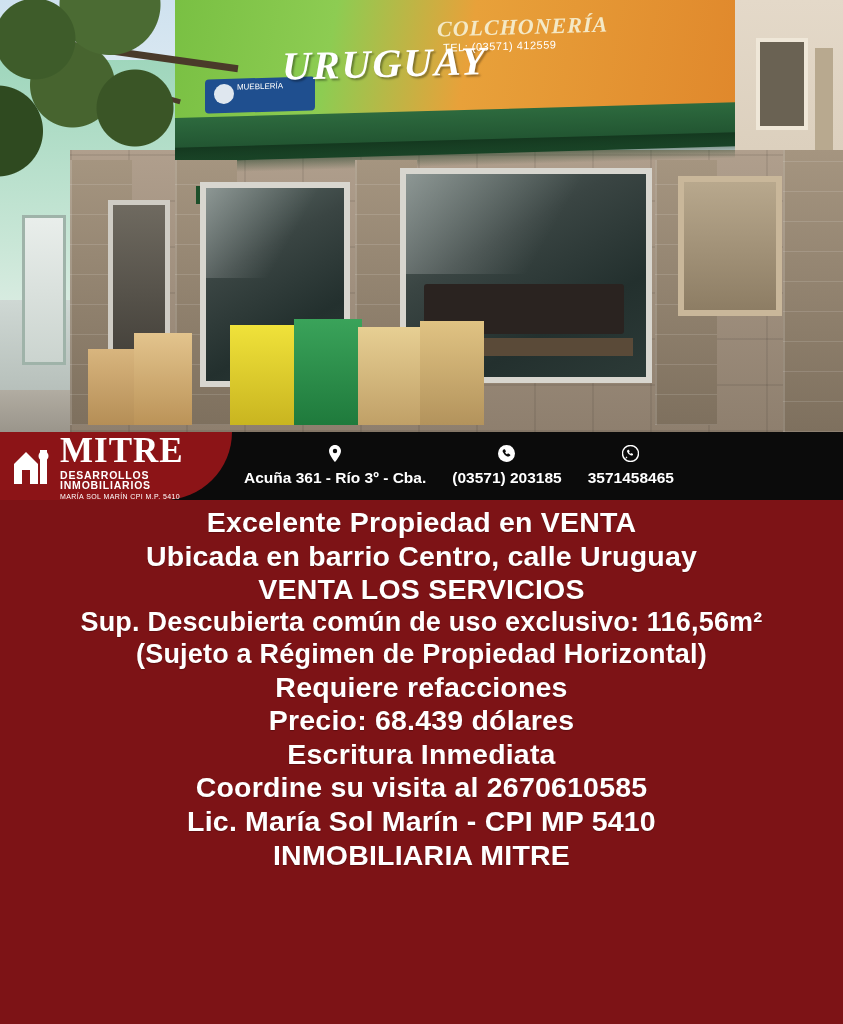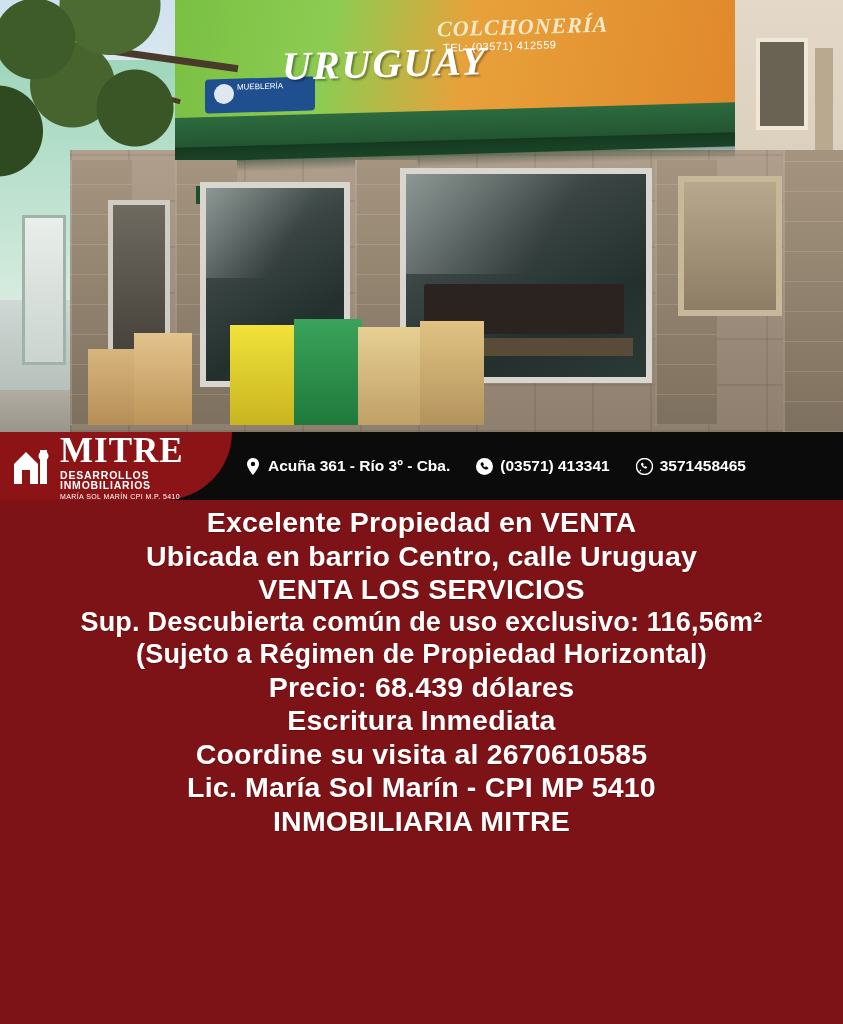--- a/index.html
+++ b/index.html
@@ -247,20 +247,21 @@
     padding-left: 12px;
     color: #fff;
     font-size: 15.5px;
     font-weight: bold;
   }
   .contact-item {
     display: flex;
     align-items: center;
     gap: 7px;
     white-space: nowrap;
+    flex-direction: column;
   }
   .ic {
     display: inline-flex;
     align-items: center;
     justify-content: center;
     width: 17px; height: 17px;
     flex: 0 0 auto;
   }
   .ic svg { display: block; }
 
@@ -378,41 +379,42 @@
         </span>
         <span>Acuña 361 - Río 3º - Cba.</span>
       </div>
       <div class="contact-item">
         <span class="ic">
           <svg width="17" height="17" viewBox="0 0 17 17">
               <circle cx="8.5" cy="8.5" r="8.5" fill="#ffffff"></circle>
               <path d="M5.6 4.4c.5-.4 1.1-.3 1.4.2l.8 1.3c.2.4.1.8-.2 1l-.5.4c.3.9 1.1 1.7 2 2l.4-.5c.3-.3.7-.4 1.1-.2l1.3.8c.5.3.6.9.2 1.4-.7.8-1.9 1-2.9.6a8.5 8.5 0 0 1-4.4-4.4c-.4-1-.2-2.1.8-2.6z" fill="#0b0b0b"></path>
             </svg>
         </span>
-        <span>(03571) 413341</span>
+        <span>(03571) 203185</span>
       </div>
       <div class="contact-item">
         <span class="ic">
           <svg width="17" height="17" viewBox="0 0 17 17">
               <circle cx="8.5" cy="8.5" r="8" fill="none" stroke="#ffffff" stroke-width="1.4"></circle>
               <path d="M5.8 4.9c.4-.3.9-.2 1.1.2l.6 1c.2.3.1.6-.1.8l-.4.3c.2.7.9 1.3 1.6 1.6l.3-.4c.2-.3.6-.3.8-.2l1 .6c.4.2.5.7.2 1.1-.6.6-1.5.8-2.3.4a6.7 6.7 0 0 1-3.4-3.4c-.3-.8-.1-1.7.6-2z" fill="#ffffff"></path>
               <path d="M3.2 14.2l1-2.6 1.3.7z" fill="#ffffff"></path>
             </svg>
         </span>
         <span>3571458465</span>
       </div>
     </div>
   </div>
 
   <div class="red-panel">
     <div class="line">Excelente Propiedad en VENTA</div>
     <div class="line">Ubicada en barrio Centro, calle Uruguay</div>
     <div class="line">VENTA LOS SERVICIOS</div>
     <div class="line sm">Sup. Descubierta común de uso exclusivo: 116,56m²</div>
     <div class="line sm">(Sujeto a Régimen de Propiedad Horizontal)</div>
+    <div class="line">Requiere refacciones</div>
     <div class="line">Precio: 68.439 dólares</div>
     <div class="line">Escritura Inmediata</div>
     <div class="line">Coordine su visita al 2670610585</div>
     <div class="line">Lic. María Sol Marín - CPI MP 5410</div>
     <div class="line">INMOBILIARIA MITRE</div>
   </div>
 
 </div>
 
 </body></html>

